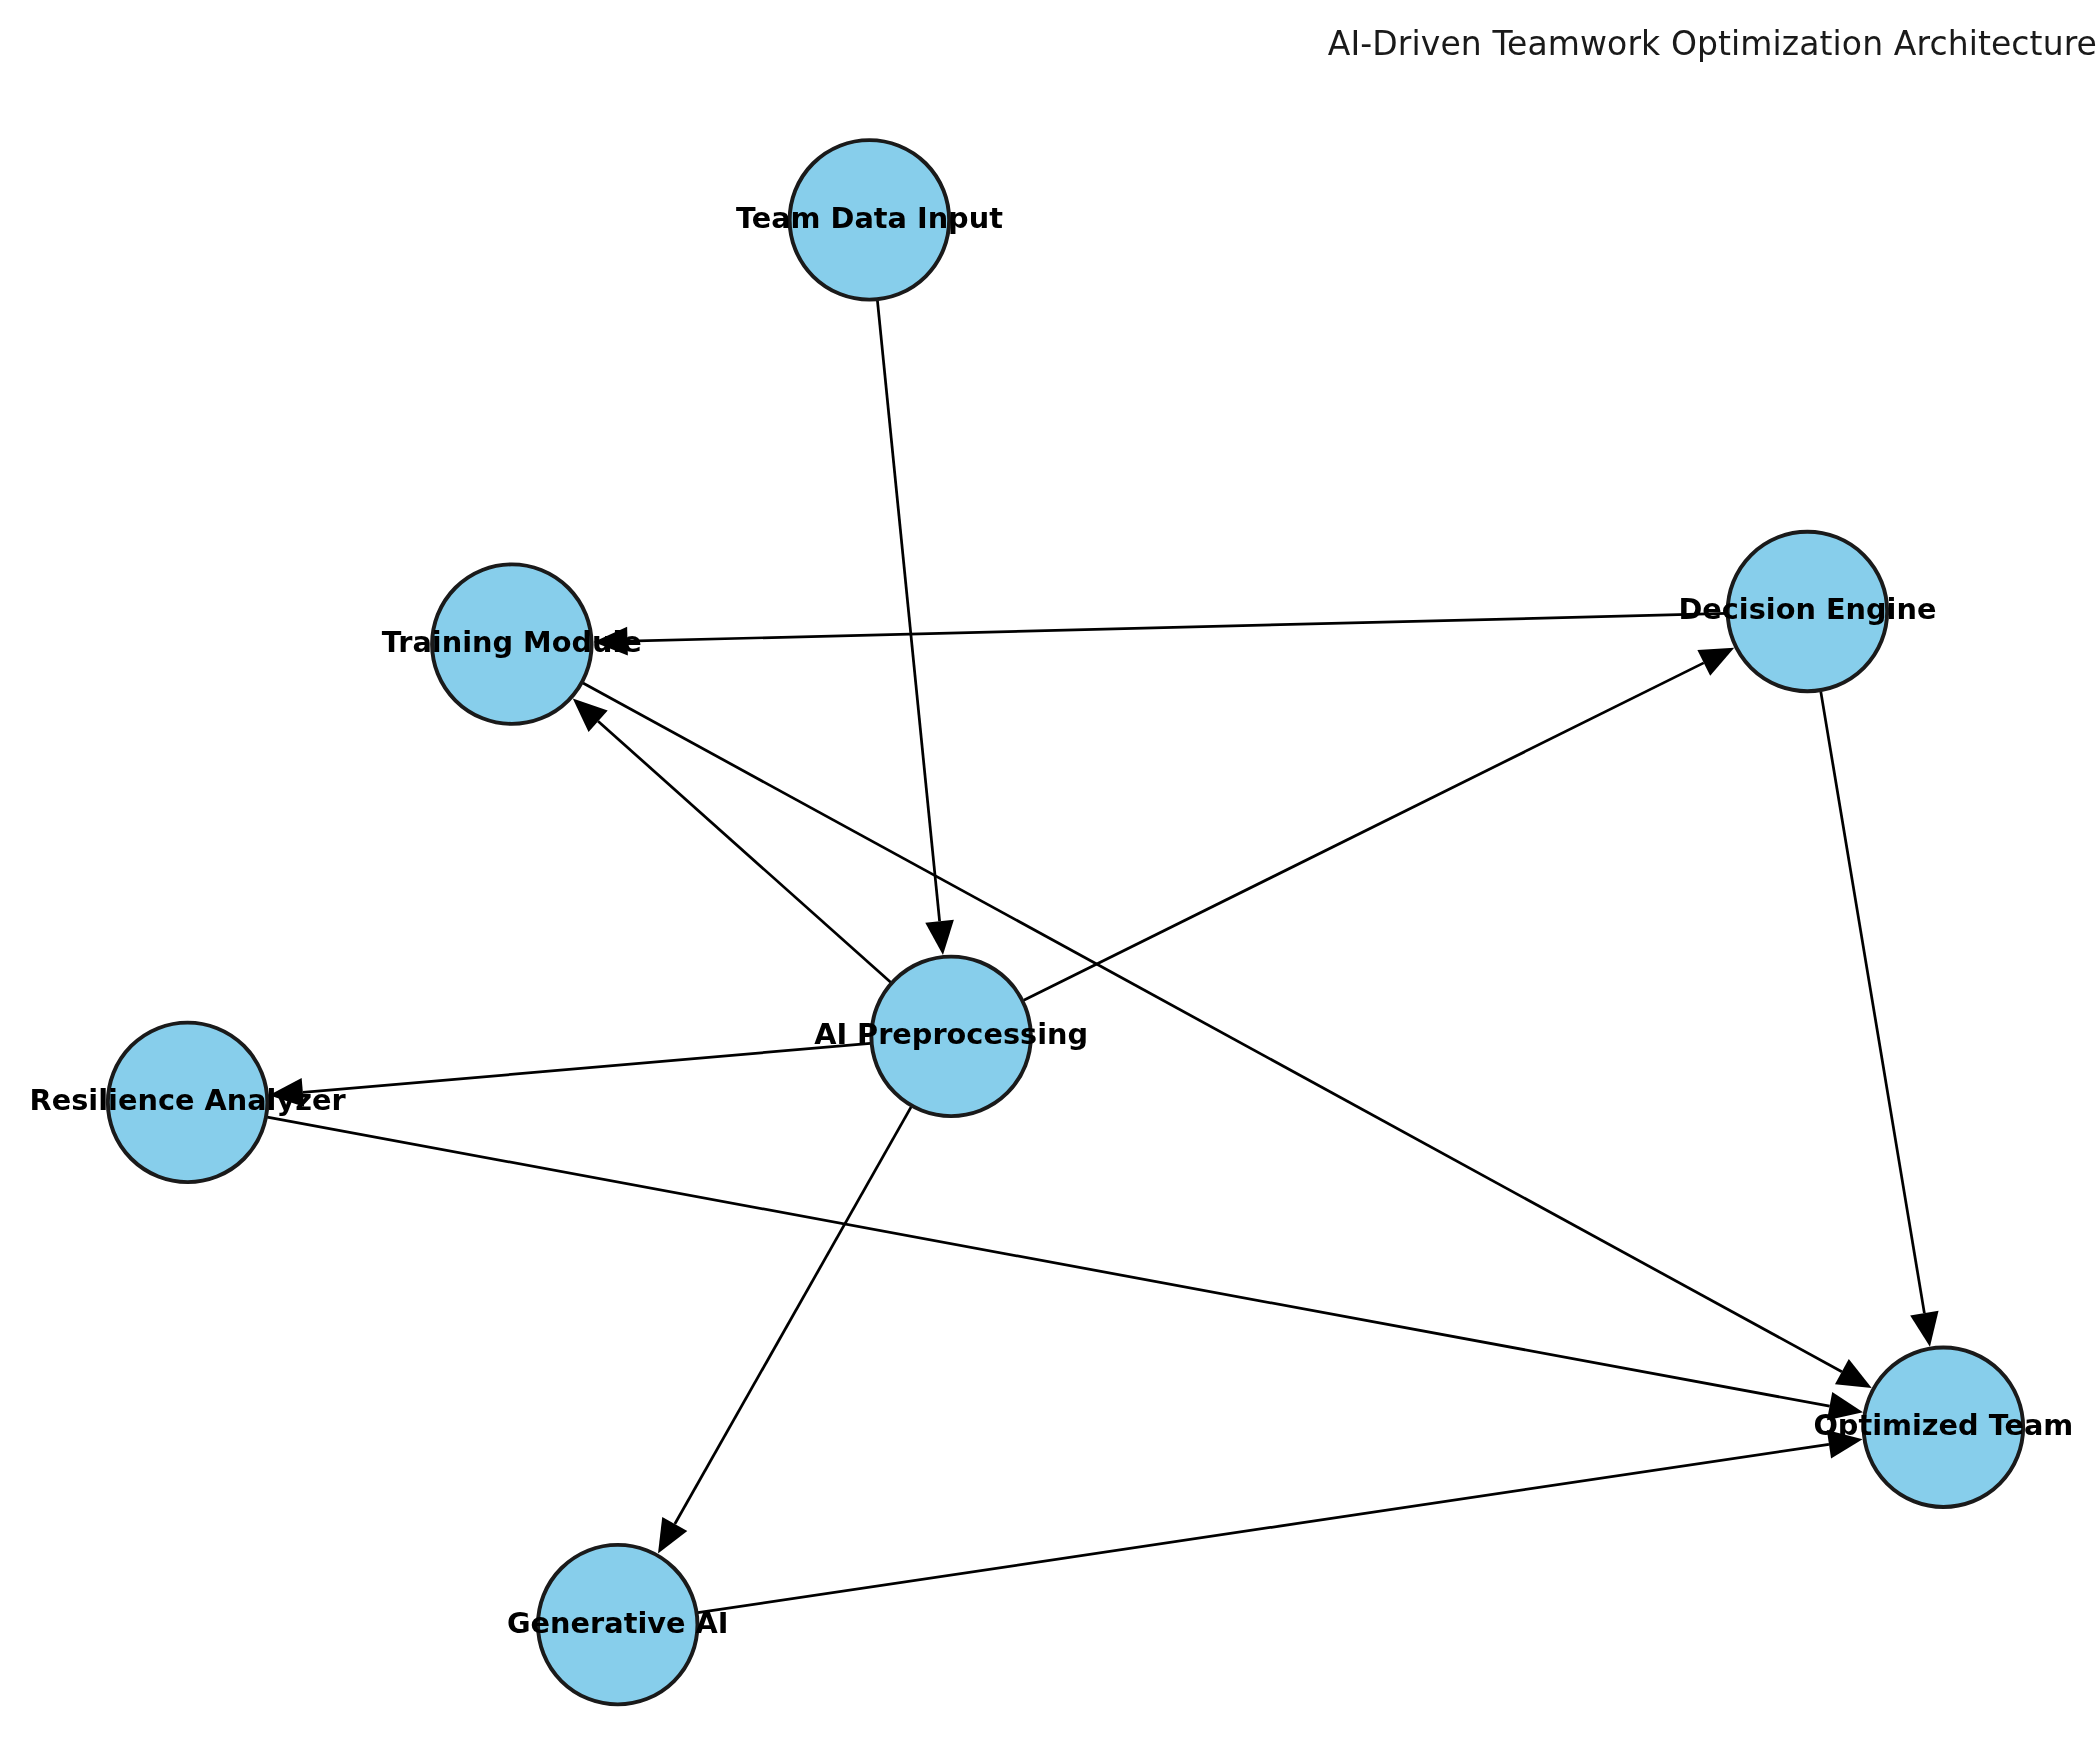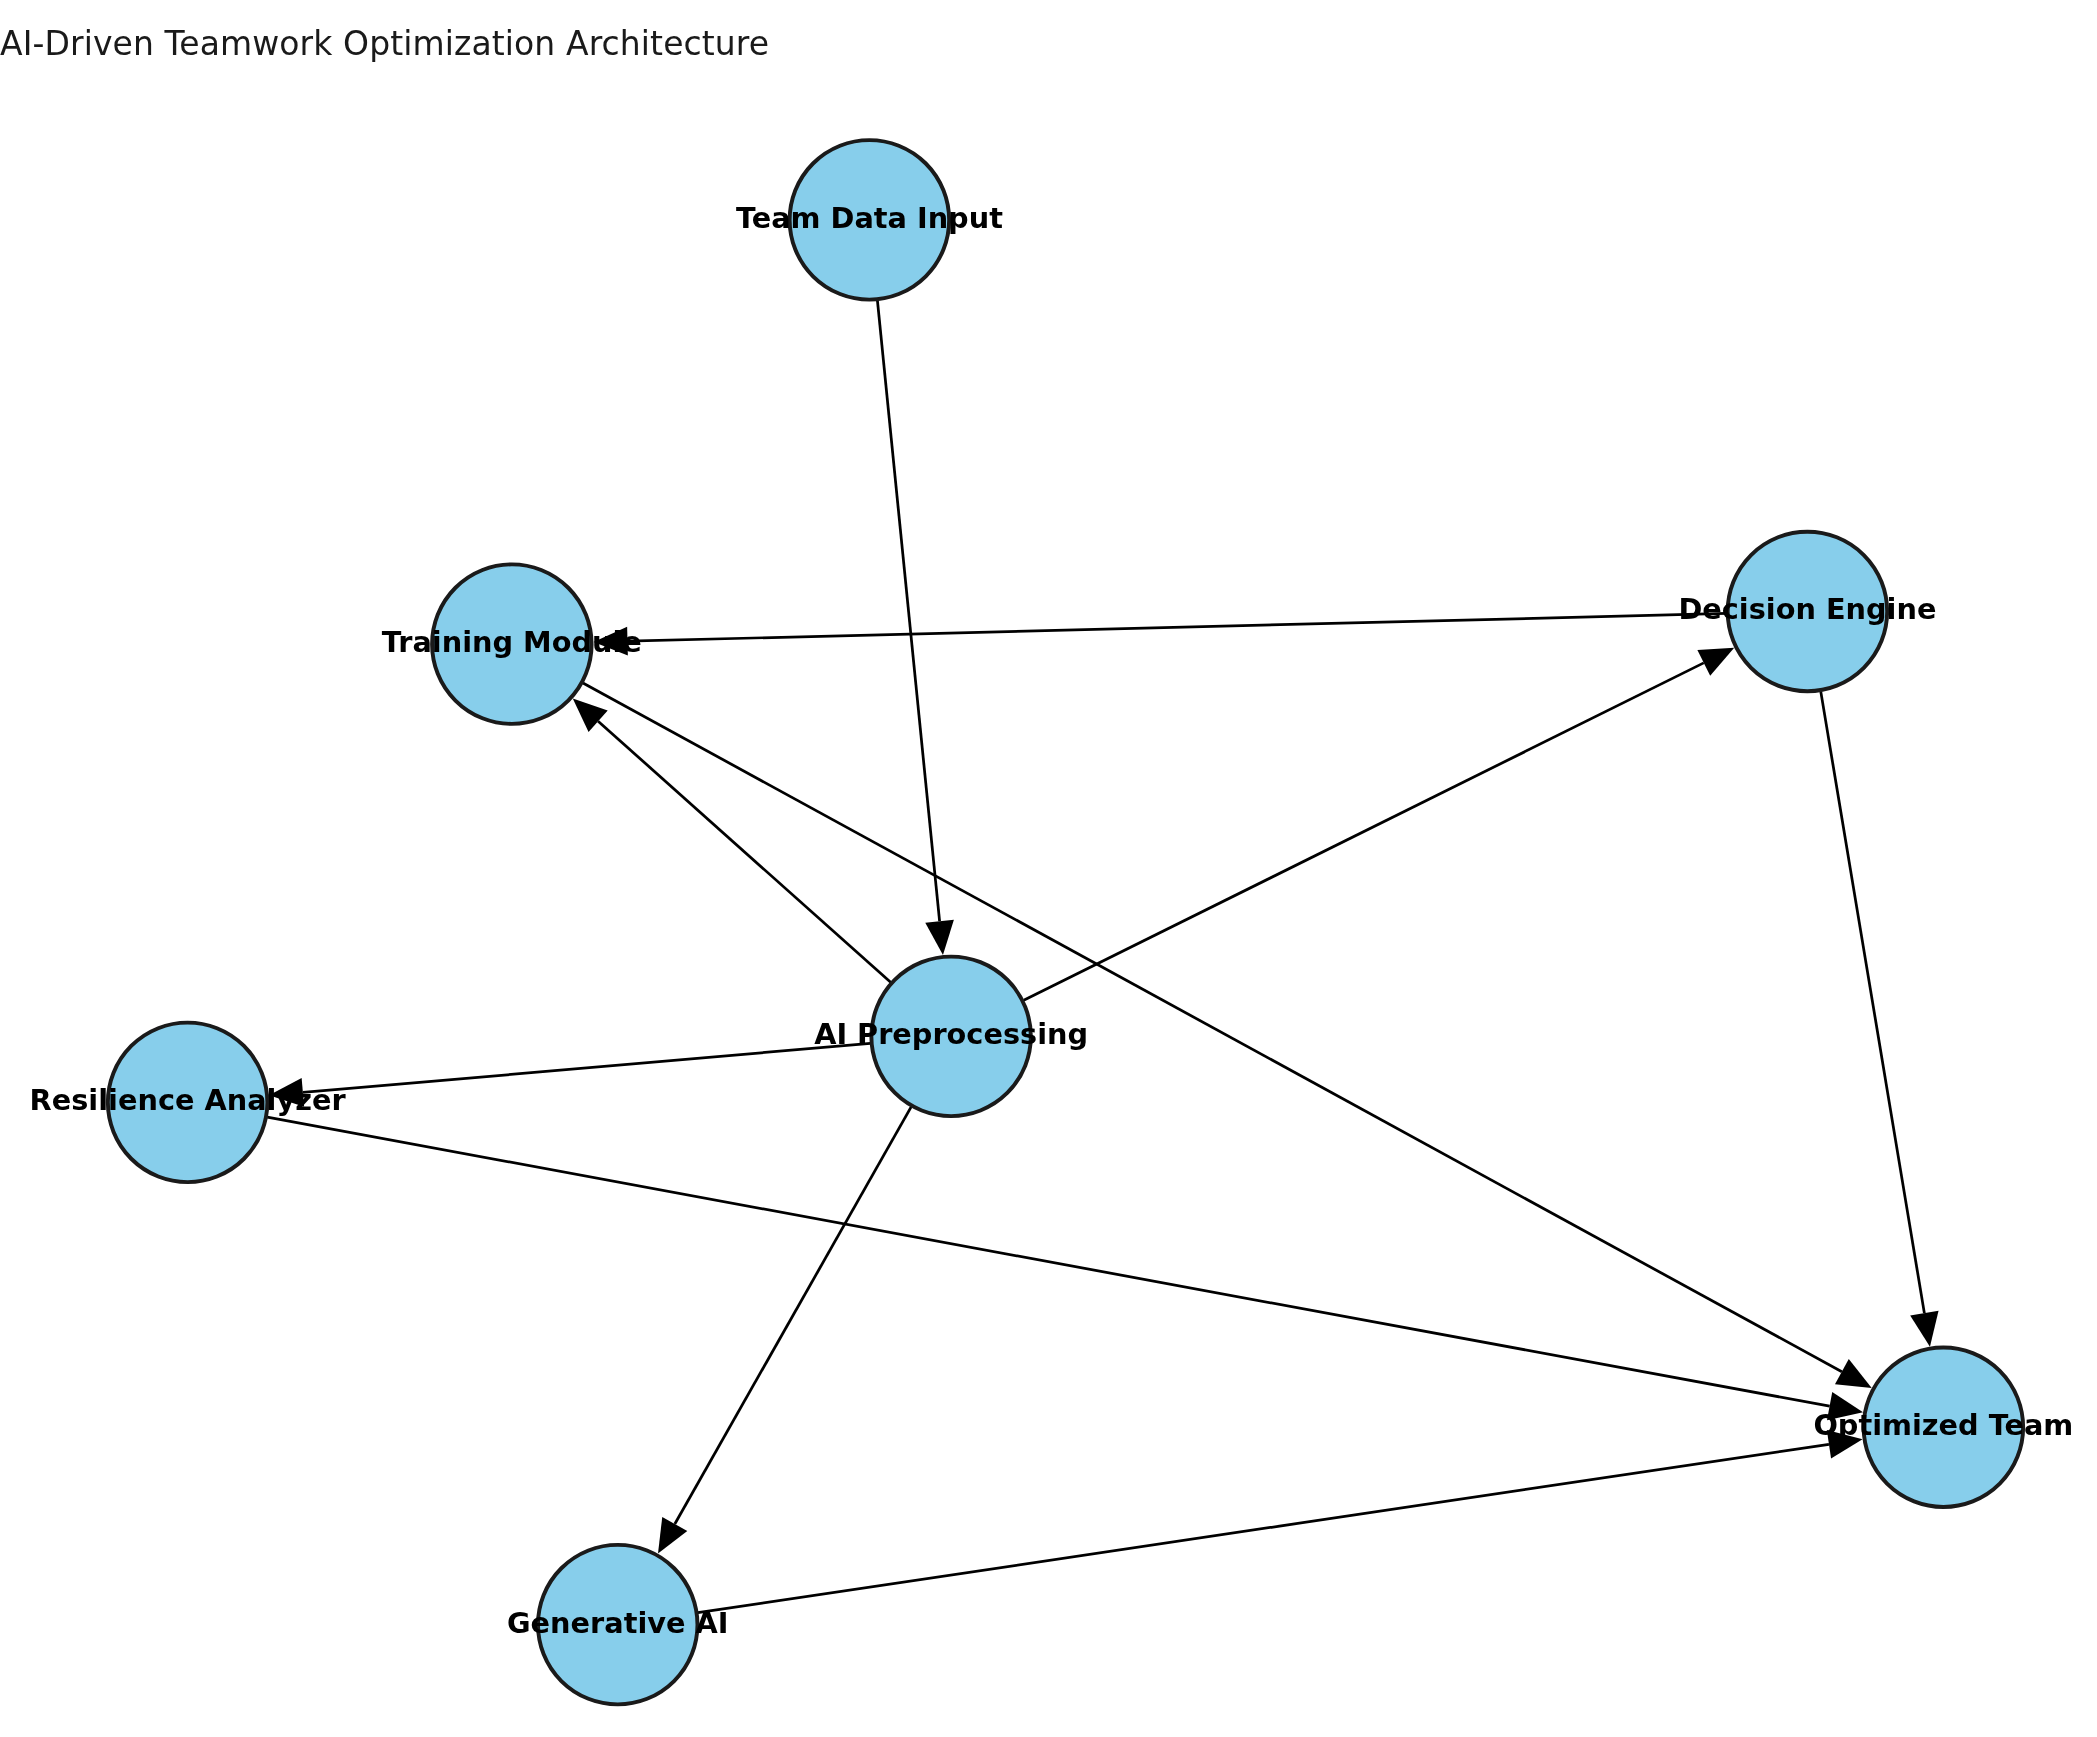--- a/index.html
+++ b/index.html
@@ -13,21 +13,21 @@
     height: 1738px;
     background: #ffffff;
     overflow: hidden;
     font-family: "DejaVu Sans", "Liberation Sans", sans-serif;
   }
   #title {
     position: absolute;
     left: 0;
     top: 0;
     width: 2097px;
-    text-align: left;
+    text-align: right;
     padding-top: 23.5px;
     font-size: 33px;
     font-weight: 400;
     color: #1a1a1a;
     letter-spacing: 0.1px;
     font-family: "DejaVu Sans", "Liberation Sans", sans-serif;
   }
   #graph-svg {
     position: absolute;
     left: 0;

